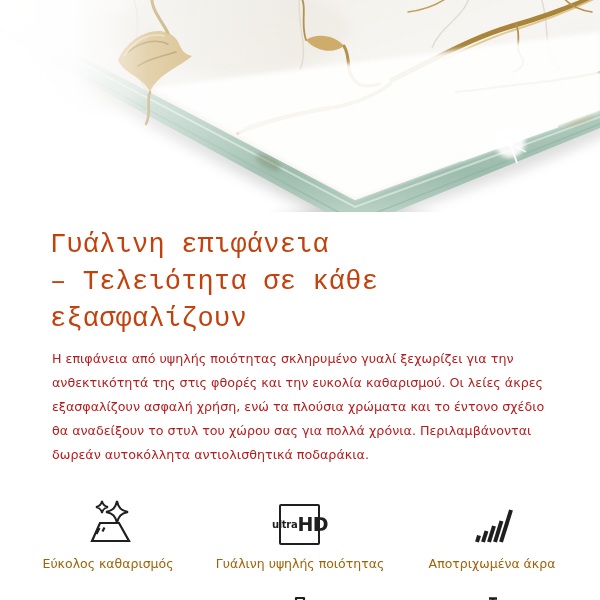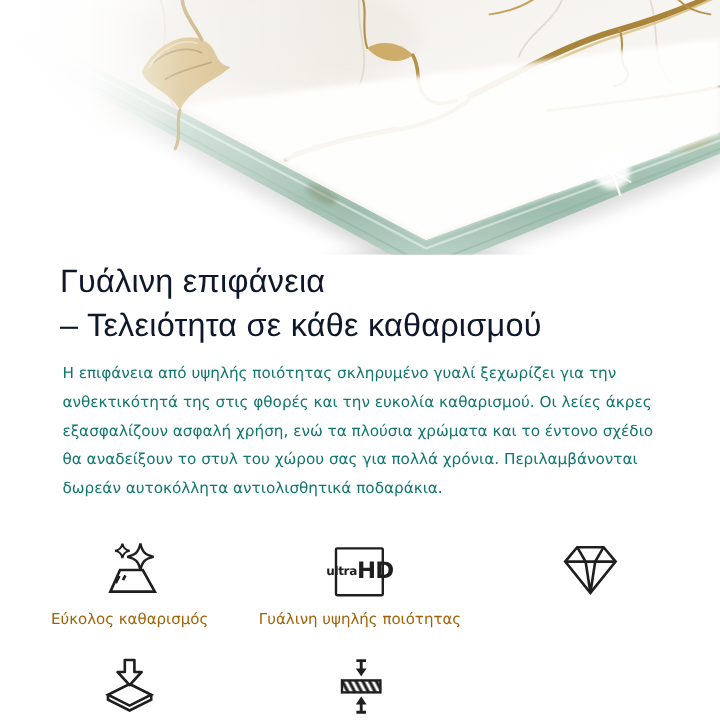--- a/index.html
+++ b/index.html
@@ -1,23 +1,23 @@
 <!DOCTYPE html>
 <html lang="el"><head>
 <meta charset="utf-8">
 <style>
   html,body{margin:0;padding:0;background:#fff;}
   .page{position:relative;width:600px;height:600px;background:#fff;overflow:hidden;
         font-family:"DejaVu Sans","Liberation Sans",sans-serif;}
   .hero{width:600px;height:212px;overflow:hidden;}
   .hero svg{display:block;}
-  h1{margin:4px 50px 0;font-family:Liberation Sans, sans-serif;
-     font-weight:400;font-size:27px;line-height:37px;color:#0f172a;letter-spacing:.2px;}
+  h1{margin:15px 50px 0;font-family:Liberation Mono, monospace;
+     font-weight:400;font-size:27px;line-height:37px;color:#c2410c;letter-spacing:.2px;}
   h1 span{display:block;}
-  .desc{margin:9px 52px 0 52px;font-size:12.7px;line-height:24px;color:#0f766e;}
+  .desc{margin:9px 52px 0 52px;font-size:12.7px;line-height:24px;color:#b91c1c;}
   .features{margin:30px 28px 0;display:grid;grid-template-columns:160px 224px 160px;
             row-gap:24px;justify-items:center;}
   .feature{display:flex;flex-direction:column;align-items:center;}
   .icon-wrap{height:48px;display:flex;align-items:flex-end;justify-content:center;}
   .flabel{margin-top:11px;font-size:12.5px;line-height:15.5px;color:#a16207;
           text-align:center;max-width:200px;}
   .hd-box{width:37px;height:37px;border:2.5px solid #1f1f1f;border-radius:2px;
           display:flex;align-items:center;justify-content:center;
           color:#1f1f1f;}
   .hd-top{font-size:10px;line-height:10px;font-weight:700;letter-spacing:-.3px;}
@@ -114,21 +114,21 @@
         <circle r="3.5" fill="#ffffff"></circle>
       </g>
 
       <rect x="-20" y="-20" width="310" height="260" fill="url(#gFade)"></rect>
     </svg>
   </div>
 
   <div>
     <h1>
       <span>Γυάλινη επιφάνεια</span>
-      <span>– Τελειότητα σε κάθε καθαρισμού</span>
+      <span>– Τελειότητα σε κάθε εξασφαλίζουν</span>
     </h1>
     <p class="desc">Η επιφάνεια από υψηλής ποιότητας σκληρυμένο γυαλί ξεχωρίζει για την ανθεκτικότητά της στις φθορές και την ευκολία καθαρισμού. Οι λείες άκρες εξασφαλίζουν ασφαλή χρήση, ενώ τα πλούσια χρώματα και το έντονο σχέδιο θα αναδείξουν το στυλ του χώρου σας για πολλά χρόνια. Περιλαμβάνονται δωρεάν αυτοκόλλητα αντιολισθητικά ποδαράκια.</p>
   </div>
 
   <div class="features">
 
     <div class="feature">
       <div class="icon-wrap">
         <svg width="56" height="46" viewBox="0 0 56 46">
           <path class="ic" d="M12 42 L20 24 L39 24 L49 42 Z"></path>
@@ -143,20 +143,34 @@
     <div class="feature">
       <div class="icon-wrap">
         <div class="hd-box">
           <span class="hd-top">ultra</span>
           <span class="hd-bottom">HD</span>
         </div>
       </div>
       <div class="flabel">Γυάλινη υψηλής ποιότητας</div>
     </div>
 
+    <div class="feature">
+      <div class="icon-wrap">
+        <svg width="56" height="46" viewBox="0 0 56 46">
+          <g stroke="#1f1f1f" stroke-width="4" fill="none">
+            <path d="M13 43 L15 36.5"></path>
+            <path d="M19 43 L22.5 32"></path>
+            <path d="M25 43 L30 27"></path>
+            <path d="M31 43 L37.5 22"></path>
+            <path d="M37 43 L47 11"></path>
+          </g>
+        </svg>
+      </div>
+      <div class="flabel">Αποτριχωμένα άκρα</div>
+    </div>
 
     <div class="feature">
       <div class="icon-wrap">
         <svg width="56" height="48" viewBox="0 0 56 48">
           <g class="ic">
             <path d="M17 7 L39 7 L49 19 L28 45 L7 19 Z"></path>
             <path d="M7 19 L49 19"></path>
             <path d="M17 7 L24 19 M39 7 L32 19"></path>
             <path d="M24 19 L28 45 M32 19 L28 45"></path>
           </g>

